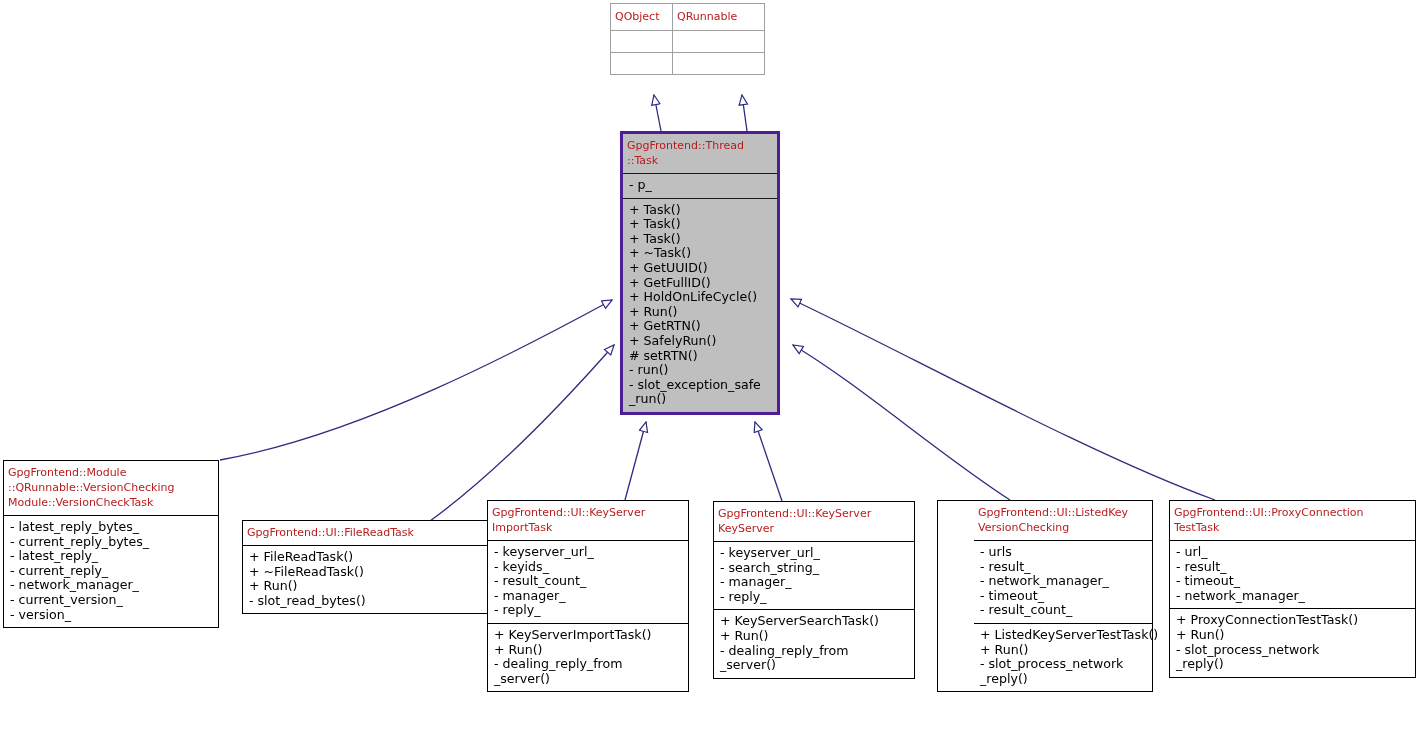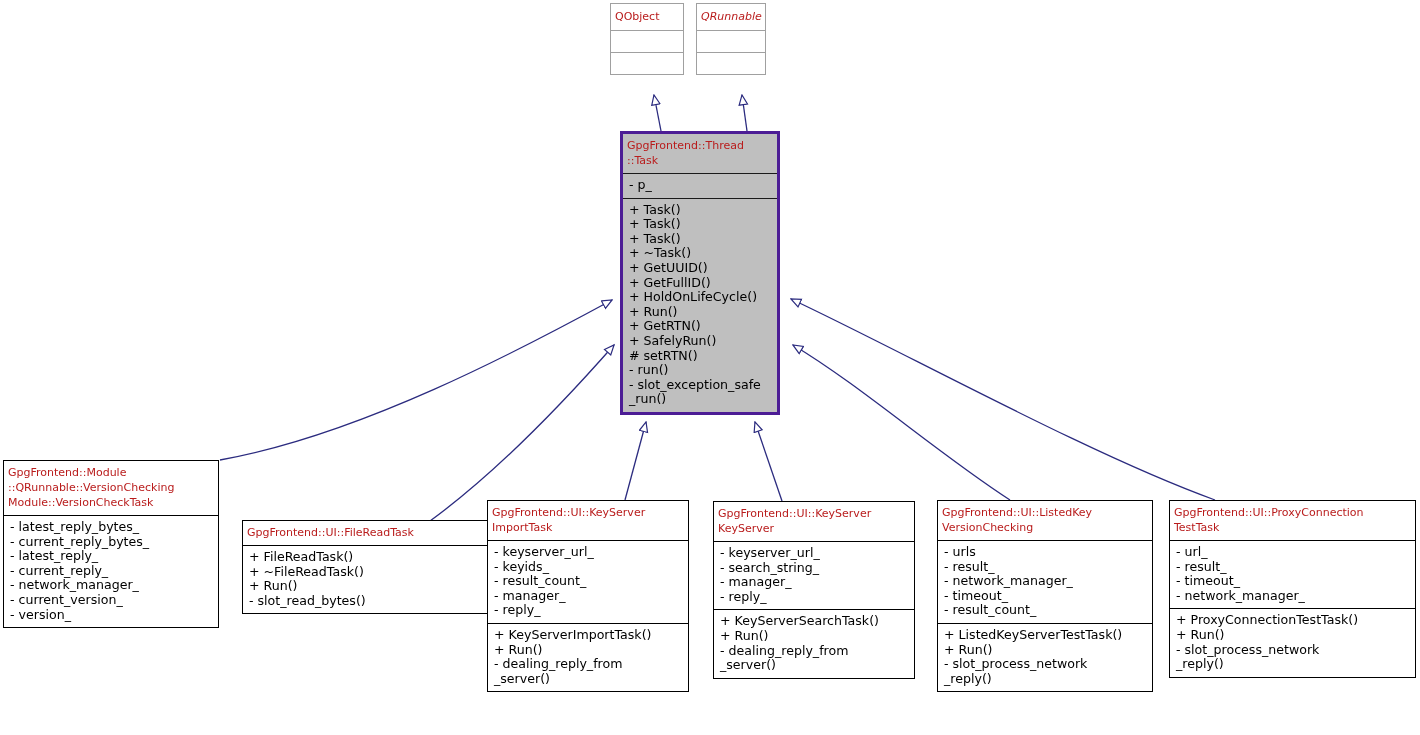--- a/index.html
+++ b/index.html
@@ -117,21 +117,21 @@
       <path d="M 1215,500 C 1090,455 900,350 791,299" fill="none" stroke="#2b2b7f" stroke-width="1.3" marker-end="url(#hollowTri)"></path>
     </g>
   </svg>
 
   <div class="node base" style="left:610px; top:3px; width:74px;">
     <div class="title">QObject</div>
     <div class="sec empty"></div>
     <div class="sec empty"></div>
   </div>
 
-  <div class="node base" style="left:696px; top:3px; width:70px;font-style:italic;">
+  <div class="node base" style="left:672px; top:3px; width:93px;">
     <div class="title">QRunnable</div>
     <div class="sec empty"></div>
     <div class="sec empty"></div>
   </div>
 
   <div class="node highlight" style="left:620px; top:131px; width:160px;">
     <div class="title">
       <div>GpgFrontend::Thread</div>
       <div>::Task</div>
     </div>
@@ -217,21 +217,21 @@
       <div class="row">- reply_</div>
     </div>
     <div class="sec">
       <div class="row">+ KeyServerSearchTask()</div>
       <div class="row">+ Run()</div>
       <div class="row">- dealing_reply_from</div>
       <div class="row">_server()</div>
     </div>
   </div>
 
-  <div class="node" style="left:937px; top:500px; width:216px;">
+  <div class="node" style="left:937px; top:500px; width:216px;padding-left:36px;">
     <div class="title">
       <div>GpgFrontend::UI::ListedKey</div>
       <div>VersionChecking</div>
     </div>
     <div class="sec">
       <div class="row">- urls</div>
       <div class="row">- result_</div>
       <div class="row">- network_manager_</div>
       <div class="row">- timeout_</div>
       <div class="row">- result_count_</div>

